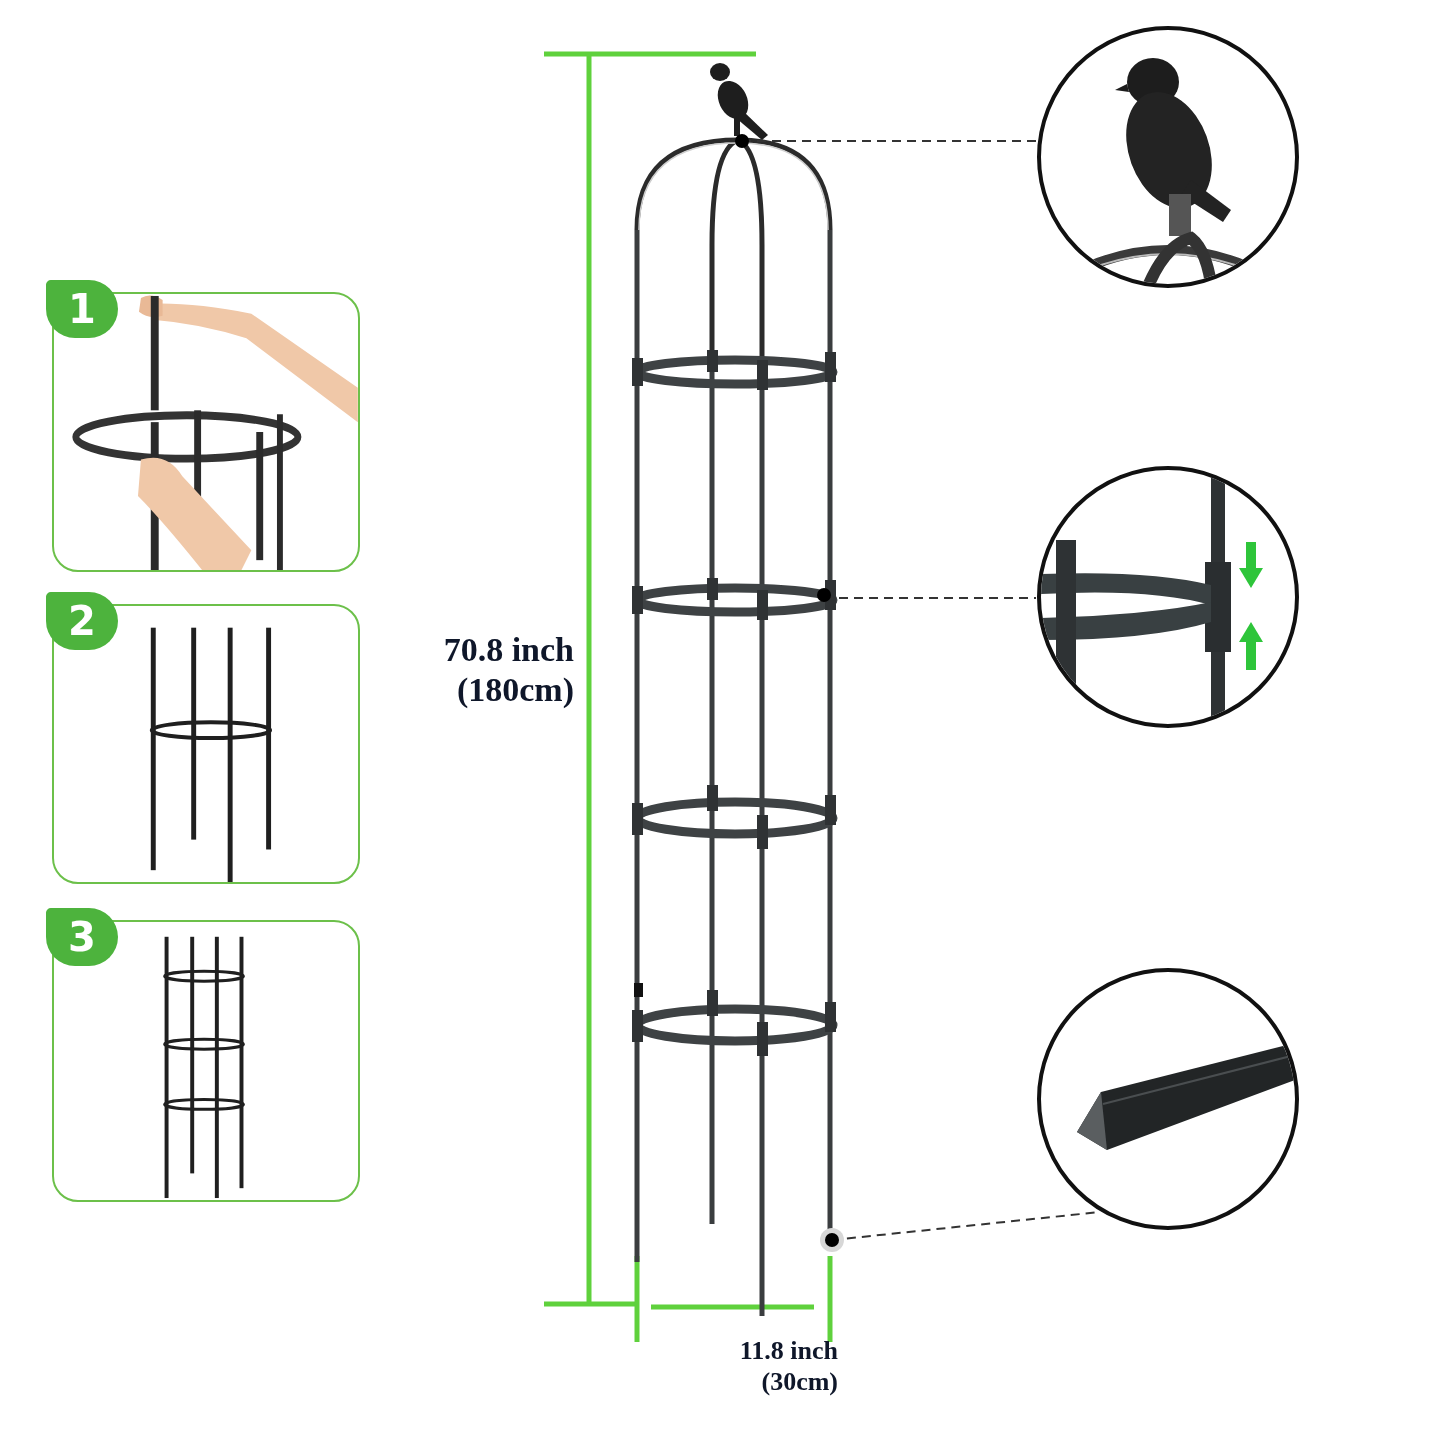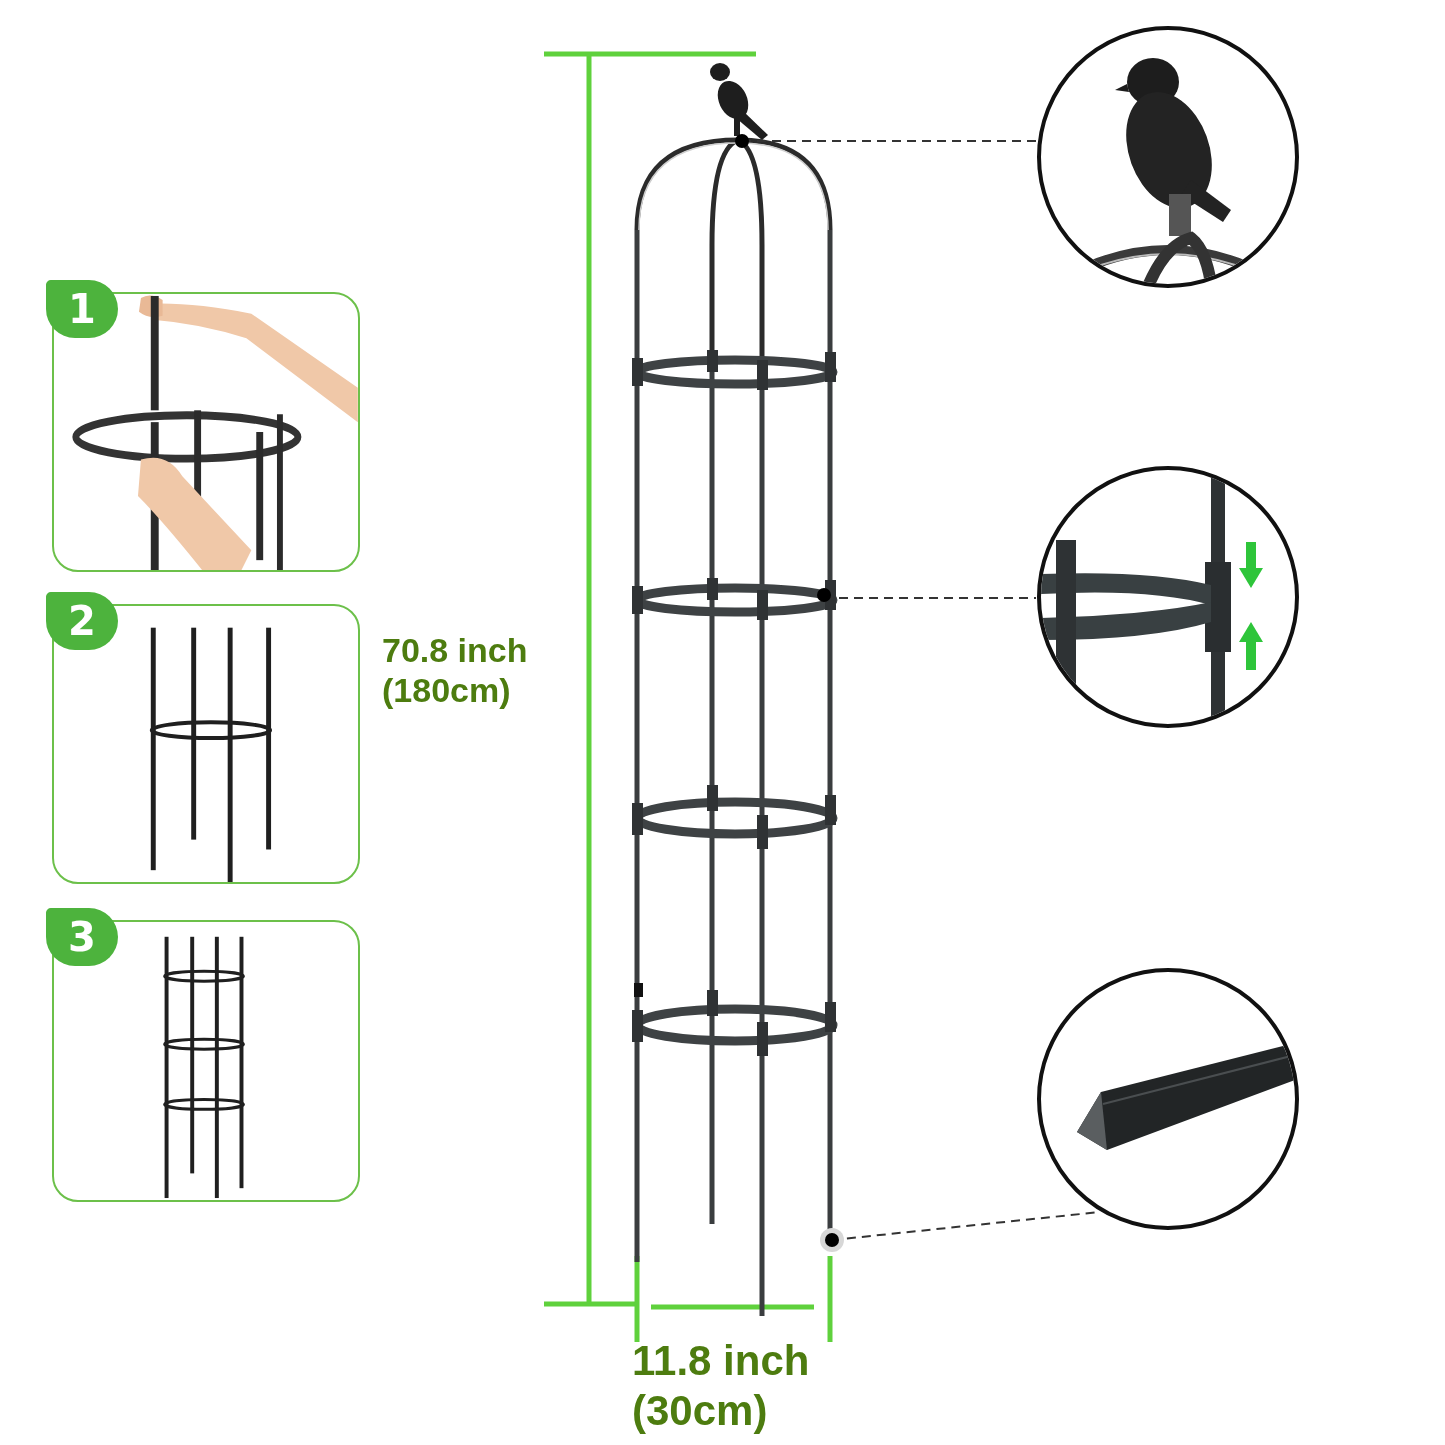--- a/index.html
+++ b/index.html
@@ -8,22 +8,22 @@
     .abs { position: absolute; }
     
     .step-panel { position: absolute; left: 52px; width: 308px; border: 2px solid #6cc04a;
                   border-radius: 26px; background: #fff; box-sizing: border-box; overflow: visible; }
     .step-badge { position: absolute; left: -8px; top: -14px; width: 72px; height: 58px;
                   background: #4db33d; border-radius: 6px 36px 36px 36px;
                   color: #fff; font-weight: bold; font-size: 40px; line-height: 58px;
                   text-align: center; font-family: "DejaVu Sans", sans-serif; }
     .step-art { position: absolute; left: 0; top: 0; width: 100%; height: 100%; }
     
-    .dim-label { position: absolute; color: #4d7c0f; font-weight: bold;
-                 font-family: Liberation Sans, sans-serif; text-align: left; line-height: 1.18; }
+    .dim-label { position: absolute; color: #0f172a; font-weight: bold;
+                 font-family: Liberation Serif, serif; text-align: right; line-height: 1.18; }
     .detail-circle { position: absolute; border: 4px solid #111; border-radius: 50%;
                      background: #fff; box-sizing: border-box; overflow: hidden; }
   </style>
 </head>
 <body>
 
 <div class="step-panel" style="top:292px;height:280px;">
   <svg class="step-art" viewBox="0 0 308 280">
 
     <path d="M95 10 Q140 8 200 20 L308 95 L308 130 L195 45 Q150 30 100 26 Z" fill="#f0c8a8"></path>
@@ -139,21 +139,21 @@
   <circle cx="824" cy="595" r="7" fill="#000"></circle>
   <circle cx="832" cy="1240" r="12" fill="#d7d7d7"></circle>
   <circle cx="832" cy="1240" r="7" fill="#000"></circle>
 </svg>
 
 <div class="dim-label" style="left:382px;top:630px;width:192px;font-size:34px;">
   <div>70.8 inch</div>
   <div>(180cm)</div>
 </div>
 
-<div class="dim-label" style="left:632px;top:1336px;width:206px;font-size:42px;">
+<div class="dim-label" style="left:632px;top:1336px;width:206px;font-size:26px;">
   <div>11.8 inch</div>
   <div>(30cm)</div>
 </div>
 
 <div class="detail-circle" style="left:1037px;top:26px;width:262px;height:262px;">
   <svg width="254" height="254" viewBox="0 0 254 254">
     <ellipse cx="112" cy="52" rx="26" ry="24" fill="#1d1d1d"></ellipse>
     <path d="M86 54 L74 60 L88 62 Z" fill="#1d1d1d"></path>
     <ellipse cx="128" cy="120" rx="40" ry="60" transform="rotate(-20 128 120)" fill="#232323"></ellipse>
     <path d="M150 150 L190 180 L182 192 L140 165 Z" fill="#232323"></path>

